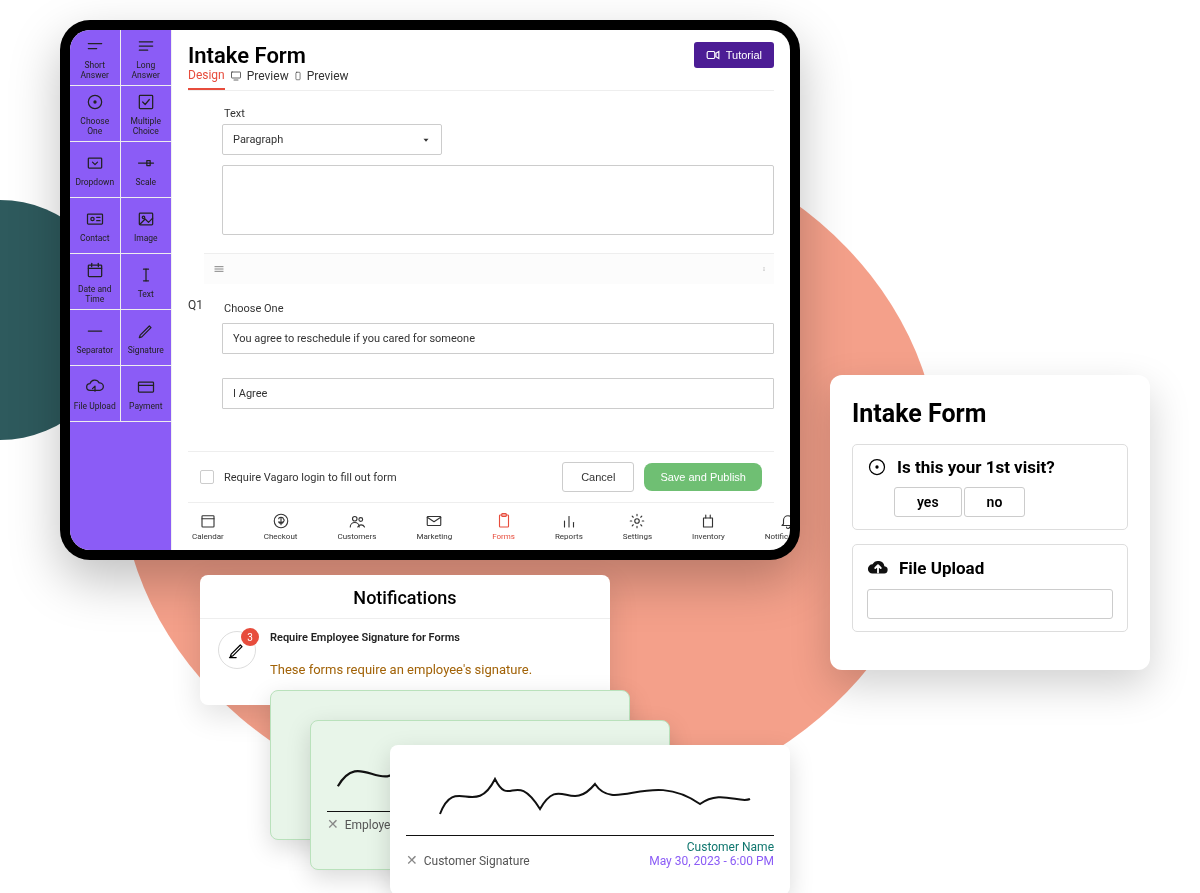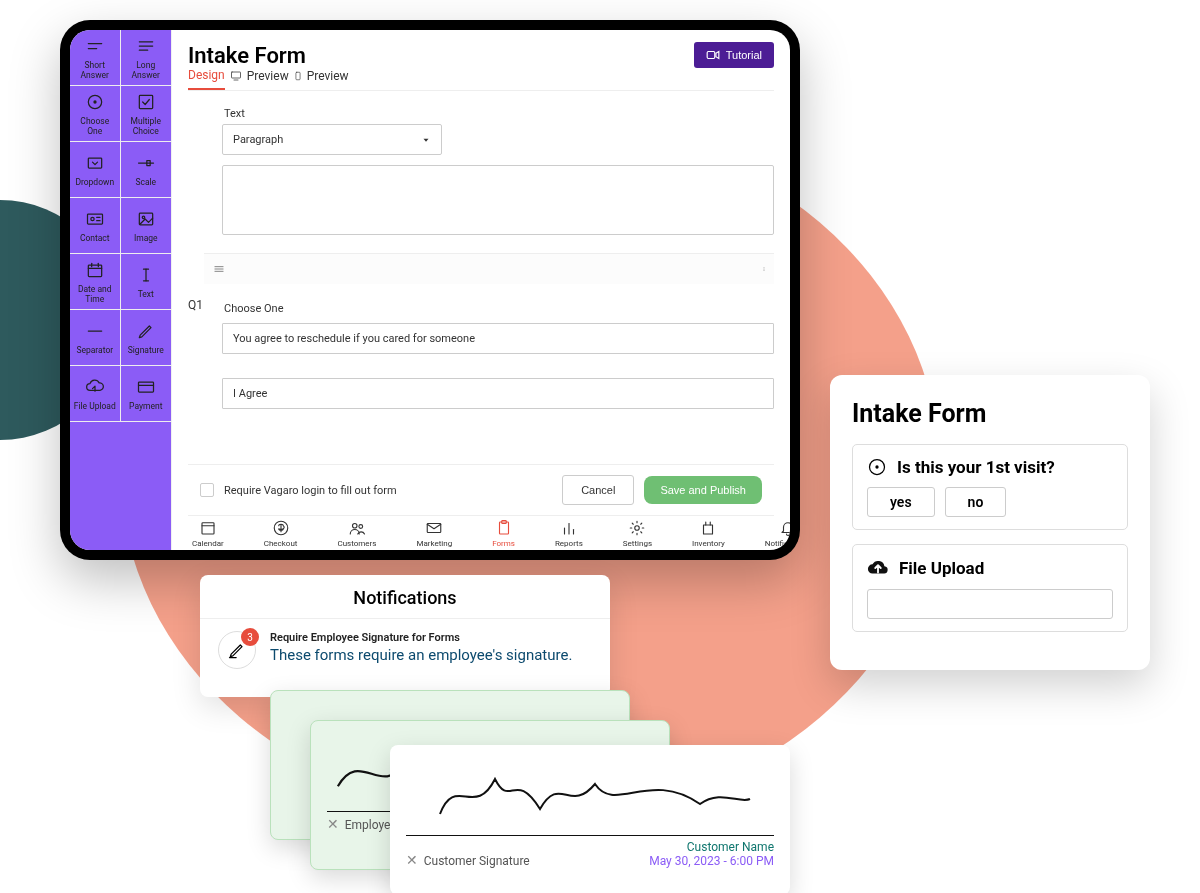--- a/index.html
+++ b/index.html
@@ -42,54 +42,54 @@
   .q-body { flex: 1; }
   .input-box { border: 1px solid #ccc; border-radius: 1px; padding: 8px 10px; background: #fff; font-size: 11px; margin-top: 4px; }
 
   .footer-bar { border-top: 1px solid #eee; padding: 10px 12px; display: flex; align-items: center; gap: 10px; }
   .checkbox { width: 14px; height: 14px; border: 1px solid #ccc; border-radius: 2px; }
   .footer-label { font-size: 11px; color: #333; flex: 1; }
   .btn-outline { border: 1px solid #ccc; background: #fff; color: #333; padding: 8px 18px; border-radius: 3px; font-size: 11px; }
   .btn-green { background: #6fbf73; color: #fff; border: none; padding: 8px 16px; border-radius: 8px; font-size: 11px; }
 
   
-  .bottom-nav { height: 35px; border-top: 1px solid #eee; display: flex; justify-content: space-around; align-items: center; padding: 0 4px; gap: 40px; }
+  .bottom-nav { height: 48px; border-top: 1px solid #eee; display: flex; justify-content: space-around; align-items: center; padding: 0 4px; gap: 40px; }
   .nav-item { display: flex; flex-direction: column; align-items: center; font-size: 8px; color: #333; gap: 2px; }
   .nav-item.active { color: #e74c3c; }
   .nav-item svg { width: 18px; height: 18px; }
 
   
   .notif-card { position: absolute; left: 200px; top: 575px; width: 410px; background: #fff; border-radius: 8px; z-index: 3; box-shadow: 0 10px 30px rgba(0,0,0,.12); padding: 12px 0 16px 0; }
   .notif-card h3 { text-align: center; font-weight: 500; font-size: 18px; padding-bottom: 10px; border-bottom: 1px solid #eee; }
   .notif-row { display: flex; gap: 14px; padding: 12px 18px; }
   .notif-icon { width: 38px; height: 38px; border-radius: 50%; border: 1px solid #ddd; display: flex; align-items: center; justify-content: center; position: relative; }
   .notif-badge { position: absolute; top: -4px; right: -4px; width: 18px; height: 18px; background: #e74c3c; color: #fff; border-radius: 50%; font-size: 10px; display: flex; align-items: center; justify-content: center; }
   .notif-title { font-size: 11px; font-weight: 600; color: #222; }
-  .notif-sub { font-size: 15px; color: #0c4a6e; margin-top: 2px; }
+  .notif-sub { font-size: 13px; color: #a16207; margin-top: 18px; }
 
   
   .sig-stack { position: absolute; left: 270px; top: 690px; z-index: 4; }
   .sig-card { position: absolute; width: 360px; height: 150px; border-radius: 8px; box-shadow: 0 8px 24px rgba(0,0,0,.15); padding: 14px 16px; }
   .sig-card.green1 { background: #e8f5e9; border: 1px solid #b9e1bb; left: 0; top: 0; }
   .sig-card.green2 { background: #e8f5e9; border: 1px solid #b9e1bb; left: 40px; top: 30px; }
   .sig-card.white { background: #fff; left: 120px; top: 55px; width: 400px; height: 150px; }
   .sig-svg { width: 100%; height: 70px; }
   .sig-footer { display: flex; justify-content: space-between; font-size: 12px; color: #555; border-top: 1px solid #111; padding-top: 4px; margin-top: 2px; align-items: end; }
   .sig-close { color: #888; margin-right: 6px; font-size: 14px; }
   .sig-meta { text-align: right; font-size: 12px; }
   .sig-meta .line1 { display: block; font-weight: 400; color: #0f766e; }
   .sig-meta .line2 { display: block; color: #8b5cf6; }
 
   
   .preview-card { position: absolute; right: 50px; top: 375px; width: 320px; background: #fff; border-radius: 12px; box-shadow: 0 16px 40px rgba(0,0,0,.18); padding: 24px 22px; z-index: 5; }
   .preview-card h2 { font-size: 25px; font-weight: 700; margin-bottom: 16px; }
   .pv-block { border: 1px solid #ddd; border-radius: 5px; padding: 12px 14px; margin-bottom: 14px; }
   .pv-q-row { display: flex; align-items: center; gap: 10px; margin-bottom: 10px; }
   .pv-q { font-size: 17px; font-weight: 700; }
-  .pv-opts { display: flex; gap: 10px; }
+  .pv-opts { display: flex; gap: 2px; margin-left: 27px; }
   .pv-opt { border: 1px solid #ccc; border-radius: 3px; padding: 6px 22px; font-size: 14px; font-weight: 600; }
   .pv-upload-row { display: flex; align-items: center; gap: 10px; margin-bottom: 10px; }
   .pv-upload-label { font-size: 17px; font-weight: 700; }
   .pv-input { border: 1px solid #ccc; border-radius: 3px; height: 30px; }
 
   .ico-stroke { fill: none; stroke: currentColor; stroke-width: 1.5; stroke-linecap: round; stroke-linejoin: round; }
 </style>
 </head>
 <body>
 

